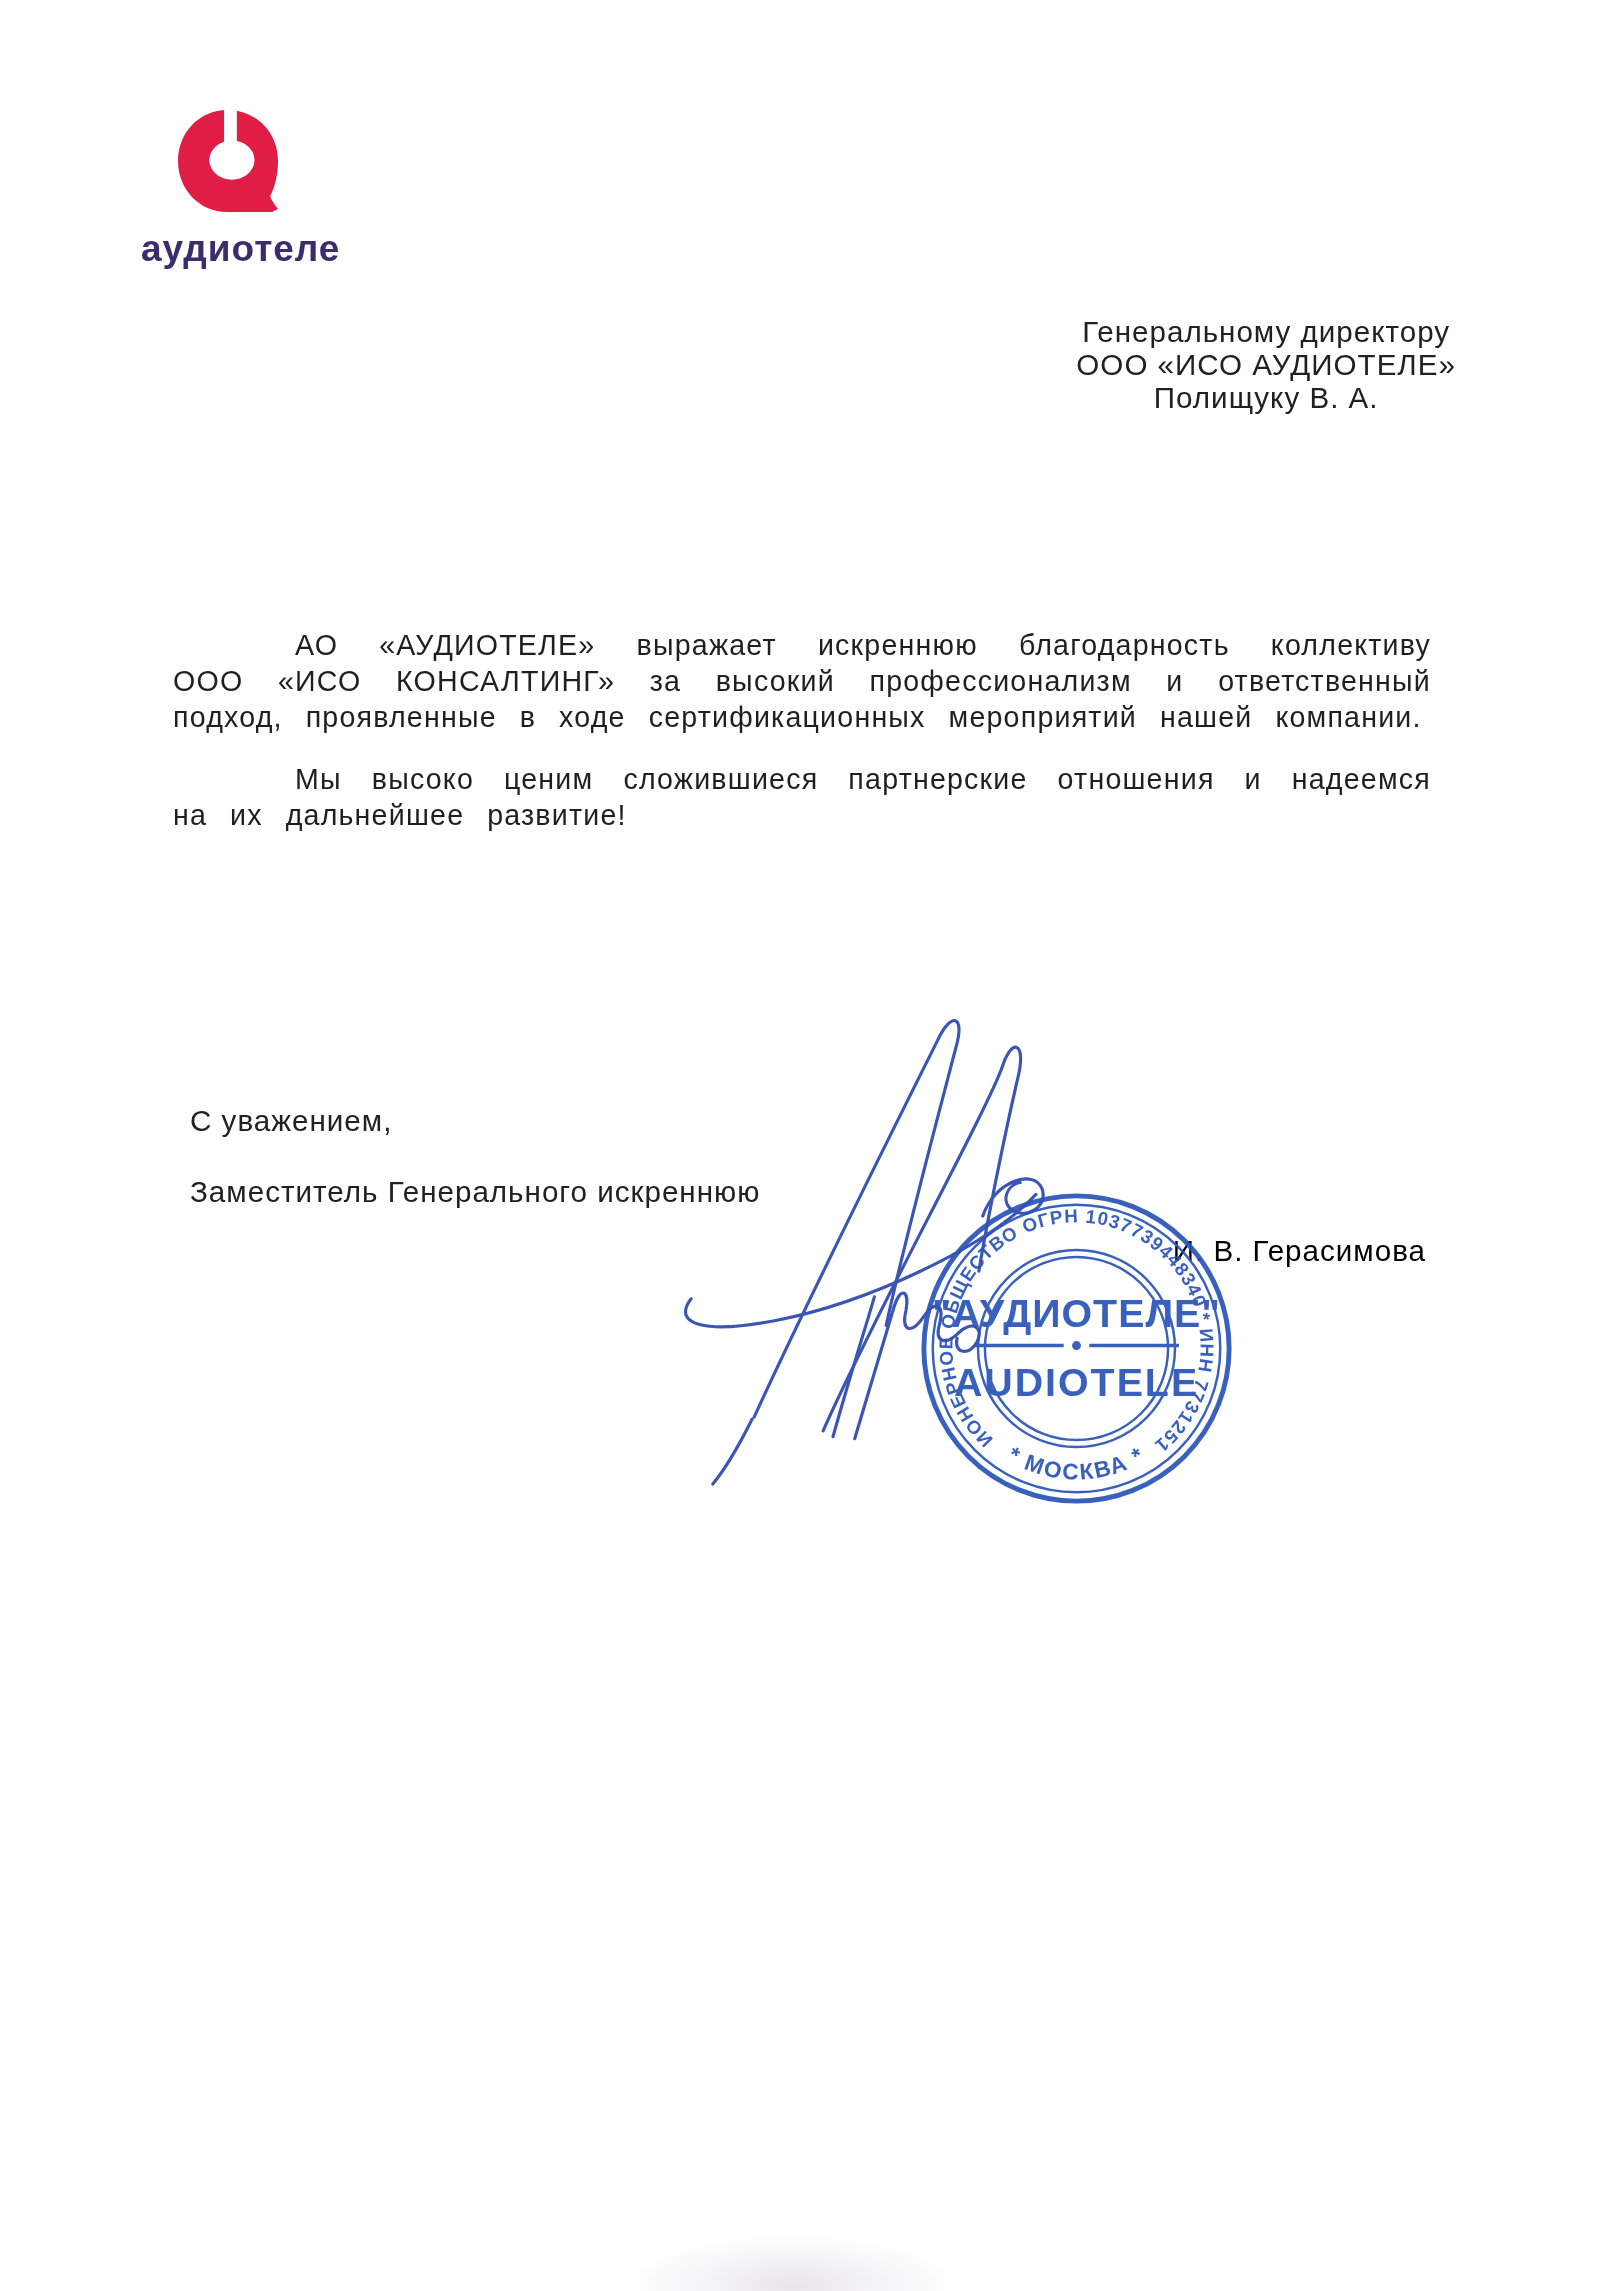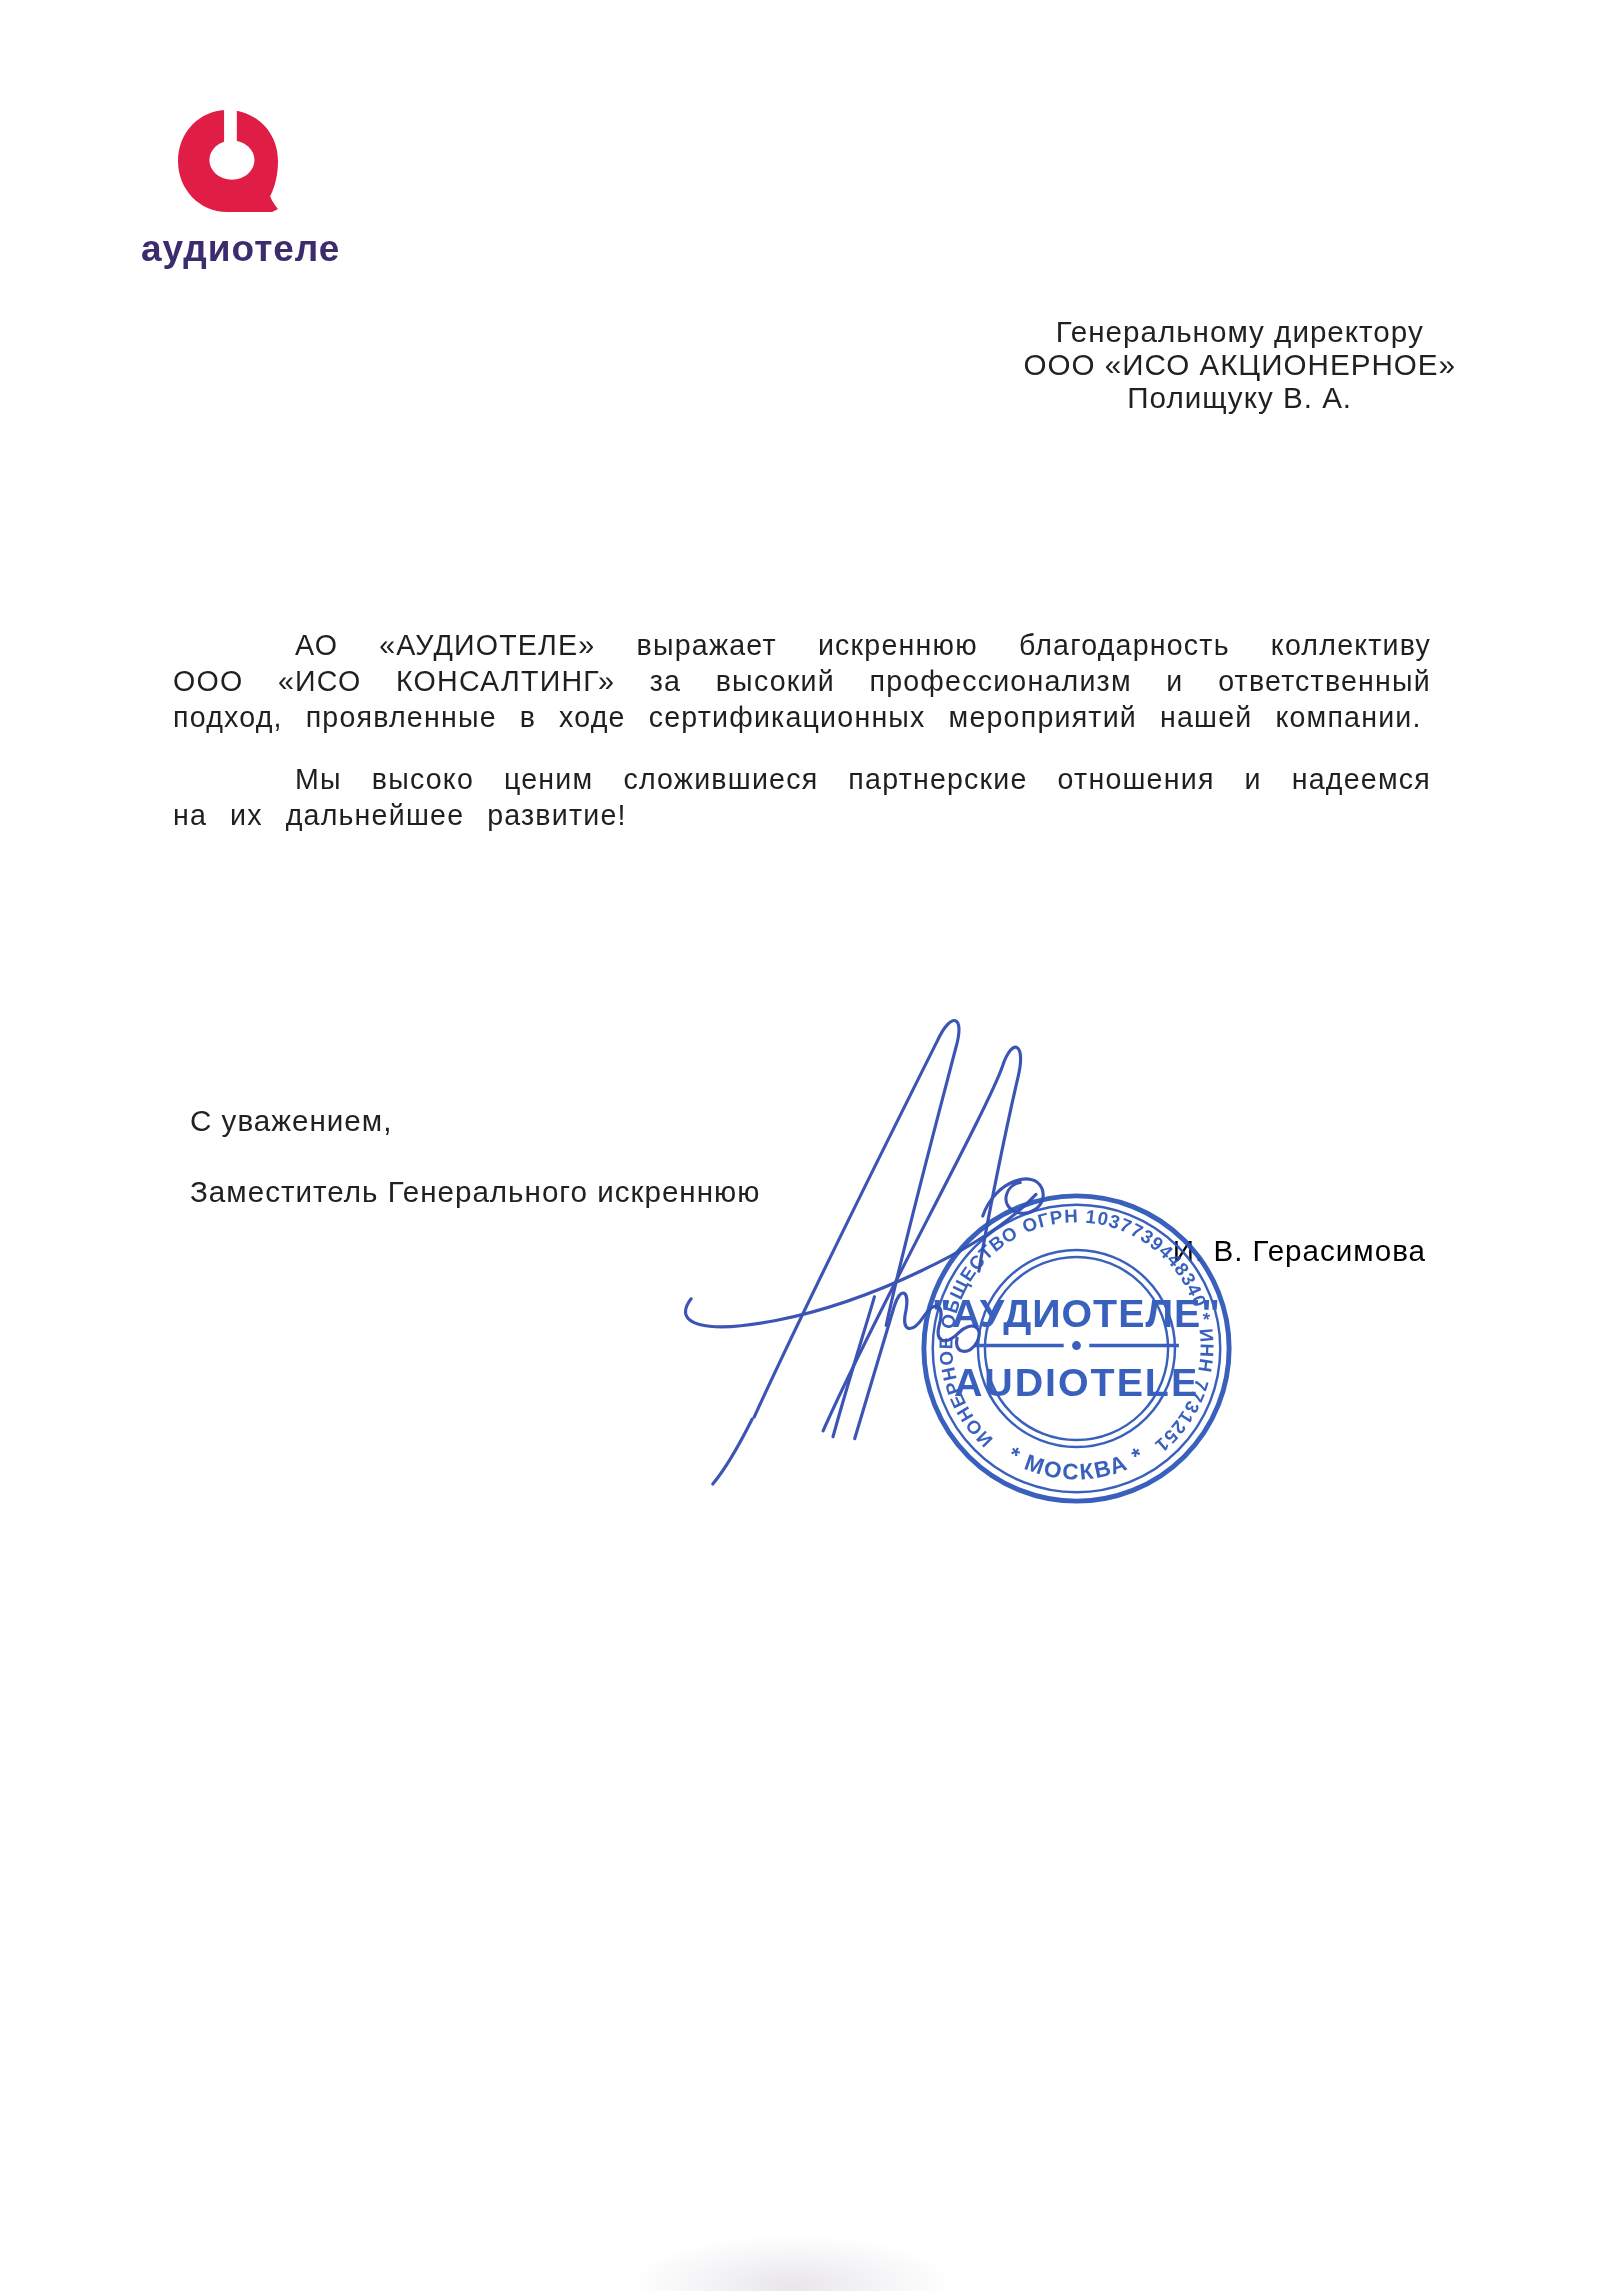--- a/index.html
+++ b/index.html
@@ -82,21 +82,21 @@
       C 102 101 96 94 94 88
       C 99 78 102 66 102 52
       C 102 23 80 0 50 0 Z"></path>
     <ellipse cx="55" cy="51" rx="23" ry="20" fill="#ffffff"></ellipse>
     <rect x="47" y="-2" width="13" height="38" fill="#ffffff"></rect>
   </svg>
   <div class="brand-name">аудиотеле</div>
 
   <div class="recipient">
     <div>Генеральному директору</div>
-    <div>ООО «ИСО АКЦИОНЕРНОЕ»</div>
+    <div>ООО «ИСО АУДИОТЕЛЕ»</div>
     <div>Полищуку В. А.</div>
   </div>
 
 
   <div class="body-text">
     <p>АО «АУДИОТЕЛЕ» выражает искреннюю благодарность коллективу ООО «ИСО КОНСАЛТИНГ» за высокий профессионализм и ответственный подход, проявленные в ходе сертификационных мероприятий нашей компании.</p>
     <p>Мы высоко ценим сложившиеся партнерские отношения и надеемся на их дальнейшее развитие!</p>
   </div>
 
   <div class="regards">С уважением,</div>

